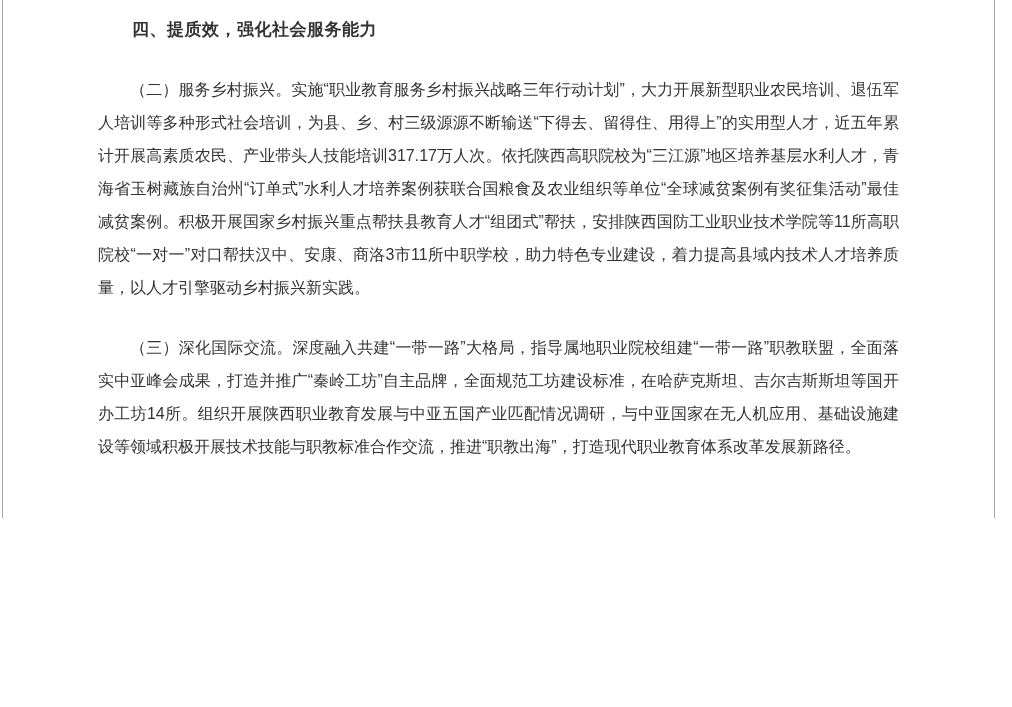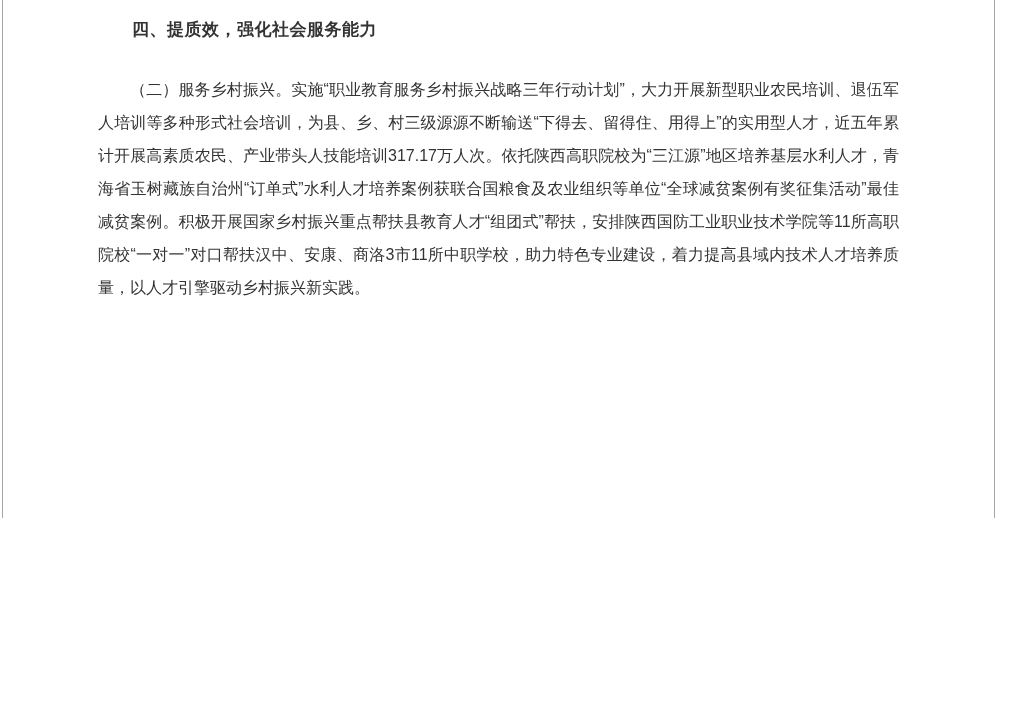--- a/index.html
+++ b/index.html
@@ -52,15 +52,16 @@
   }
 </style>
 </head>
 <body>
 
 <div class="viewport">
   <div class="page">
     <div class="content">
       <h1 class="doc-heading">四、提质效，强化社会服务能力</h1>
       <p class="doc-paragraph">（二）服务乡村振兴。实施“职业教育服务乡村振兴战略三年行动计划”，大力开展新型职业农民培训、退伍军人培训等多种形式社会培训，为县、乡、村三级源源不断输送“下得去、留得住、用得上”的实用型人才，近五年累计开展高素质农民、产业带头人技能培训317.17万人次。依托陕西高职院校为“三江源”地区培养基层水利人才，青海省玉树藏族自治州“订单式”水利人才培养案例获联合国粮食及农业组织等单位“全球减贫案例有奖征集活动”最佳减贫案例。积极开展国家乡村振兴重点帮扶县教育人才“组团式”帮扶，安排陕西国防工业职业技术学院等11所高职院校“一对一”对口帮扶汉中、安康、商洛3市11所中职学校，助力特色专业建设，着力提高县域内技术人才培养质量，以人才引擎驱动乡村振兴新实践。</p>
+      <p class="doc-paragraph">（三）深化国际交流。深度融入共建“一带一路”大格局，指导属地职业院校组建“一带一路”职教联盟，全面落实中亚峰会成果，打造并推广“秦岭工坊”自主品牌，全面规范工坊建设标准，在哈萨克斯坦、吉尔吉斯斯坦等国开办工坊14所。组织开展陕西职业教育发展与中亚五国产业匹配情况调研，与中亚国家在无人机应用、基础设施建设等领域积极开展技术技能与职教标准合作交流，推进“职教出海”，打造现代职业教育体系改革发展新路径。</p>
     </div>
   </div>
 </div>
 
 </body></html>

